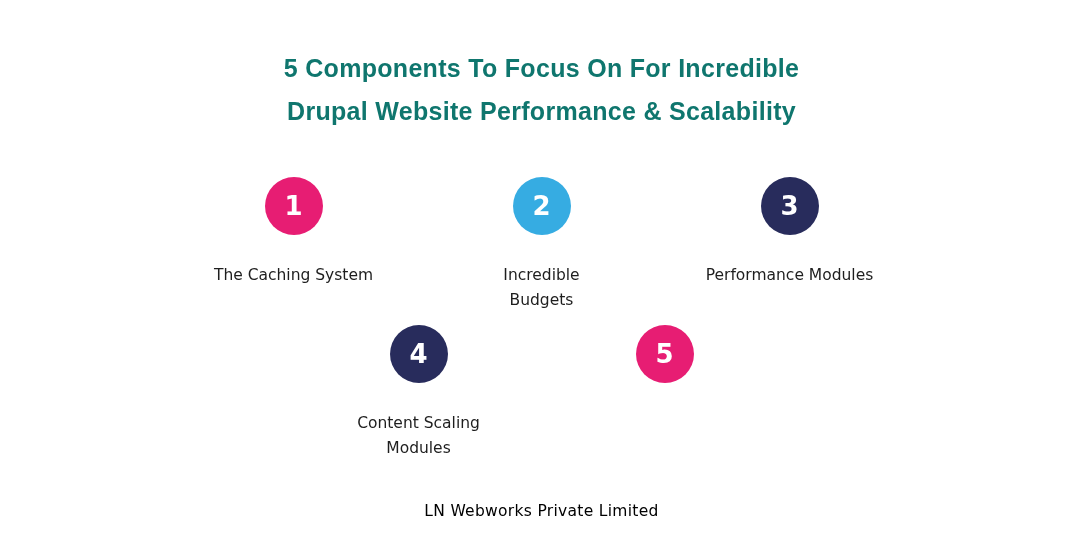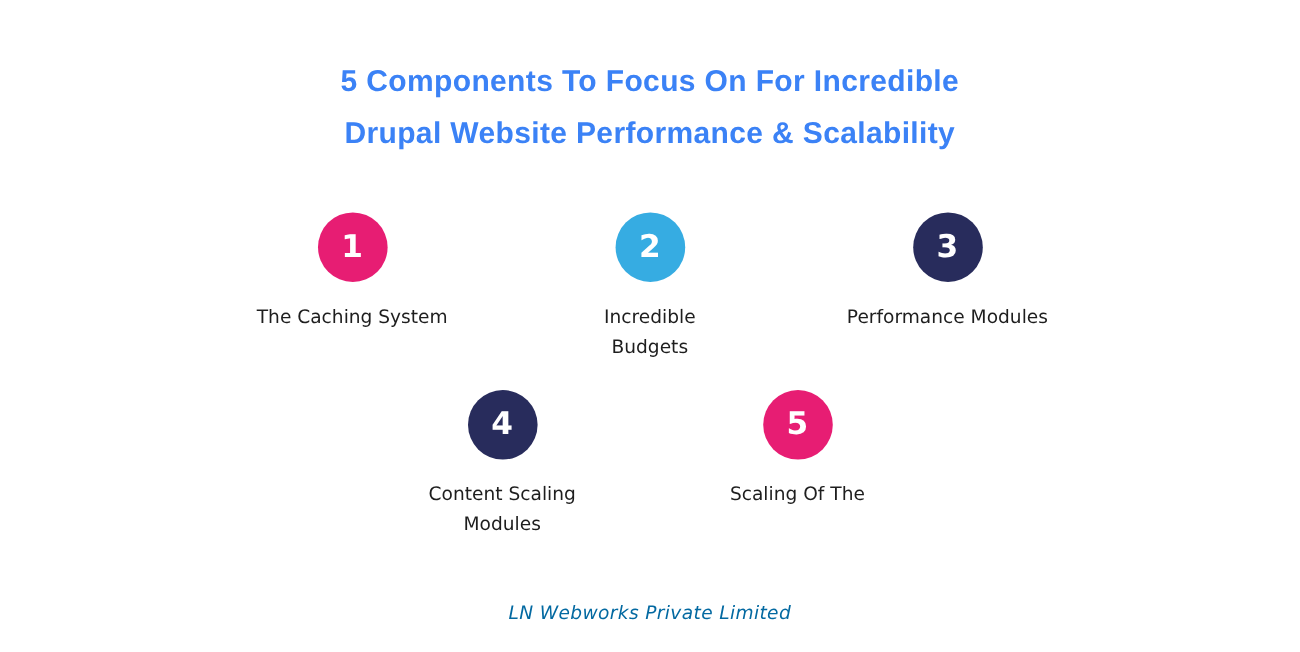--- a/index.html
+++ b/index.html
@@ -50,42 +50,42 @@
     justify-content: center;
     flex: 0 0 auto;
   }
   .num {
     color: #ffffff;
     font-size: 26px;
     font-weight: bold;
     line-height: 1;
   }
   .label {
-    margin-top: 17px;
+    margin-top: 28px;
     text-align: center;
     font-size: 15.5px;
     line-height: 25px;
     color: #1e1e1e;
   }
   .footer {
     position: absolute;
     top: 502px;
     left: 0;
     width: 100%;
     text-align: center;
     font-size: 15.5px;
     letter-spacing: 0.3px;
   }
 </style>
 </head>
 <body>
 
 <div class="canvas">
 
-  <h1 class="title" style="color: #3b82f6;">
+  <h1 class="title" style="color: #0f766e;">
     <span class="title-line">5 Components To Focus On For Incredible</span>
     <span class="title-line">Drupal Website Performance &amp; Scalability</span>
   </h1>
 
   <div class="row row1">
 
     <div class="col">
       <div class="circle" style="background-color: rgb(231, 29, 115);">
         <span class="num">1</span>
       </div>
@@ -125,21 +125,20 @@
         <div>Content Scaling</div>
         <div>Modules</div>
       </div>
     </div>
 
     <div class="col">
       <div class="circle" style="background-color: rgb(231, 29, 115);">
         <span class="num">5</span>
       </div>
       <div class="label">
-        <div>Scaling Of The</div>
       </div>
     </div>
 
   </div>
 
-  <div class="footer" style="color: #0369a1; font-style: italic;">LN Webworks Private Limited</div>
+  <div class="footer" style="color: #000000;">LN Webworks Private Limited</div>
 
 </div>
 
 </body></html>

